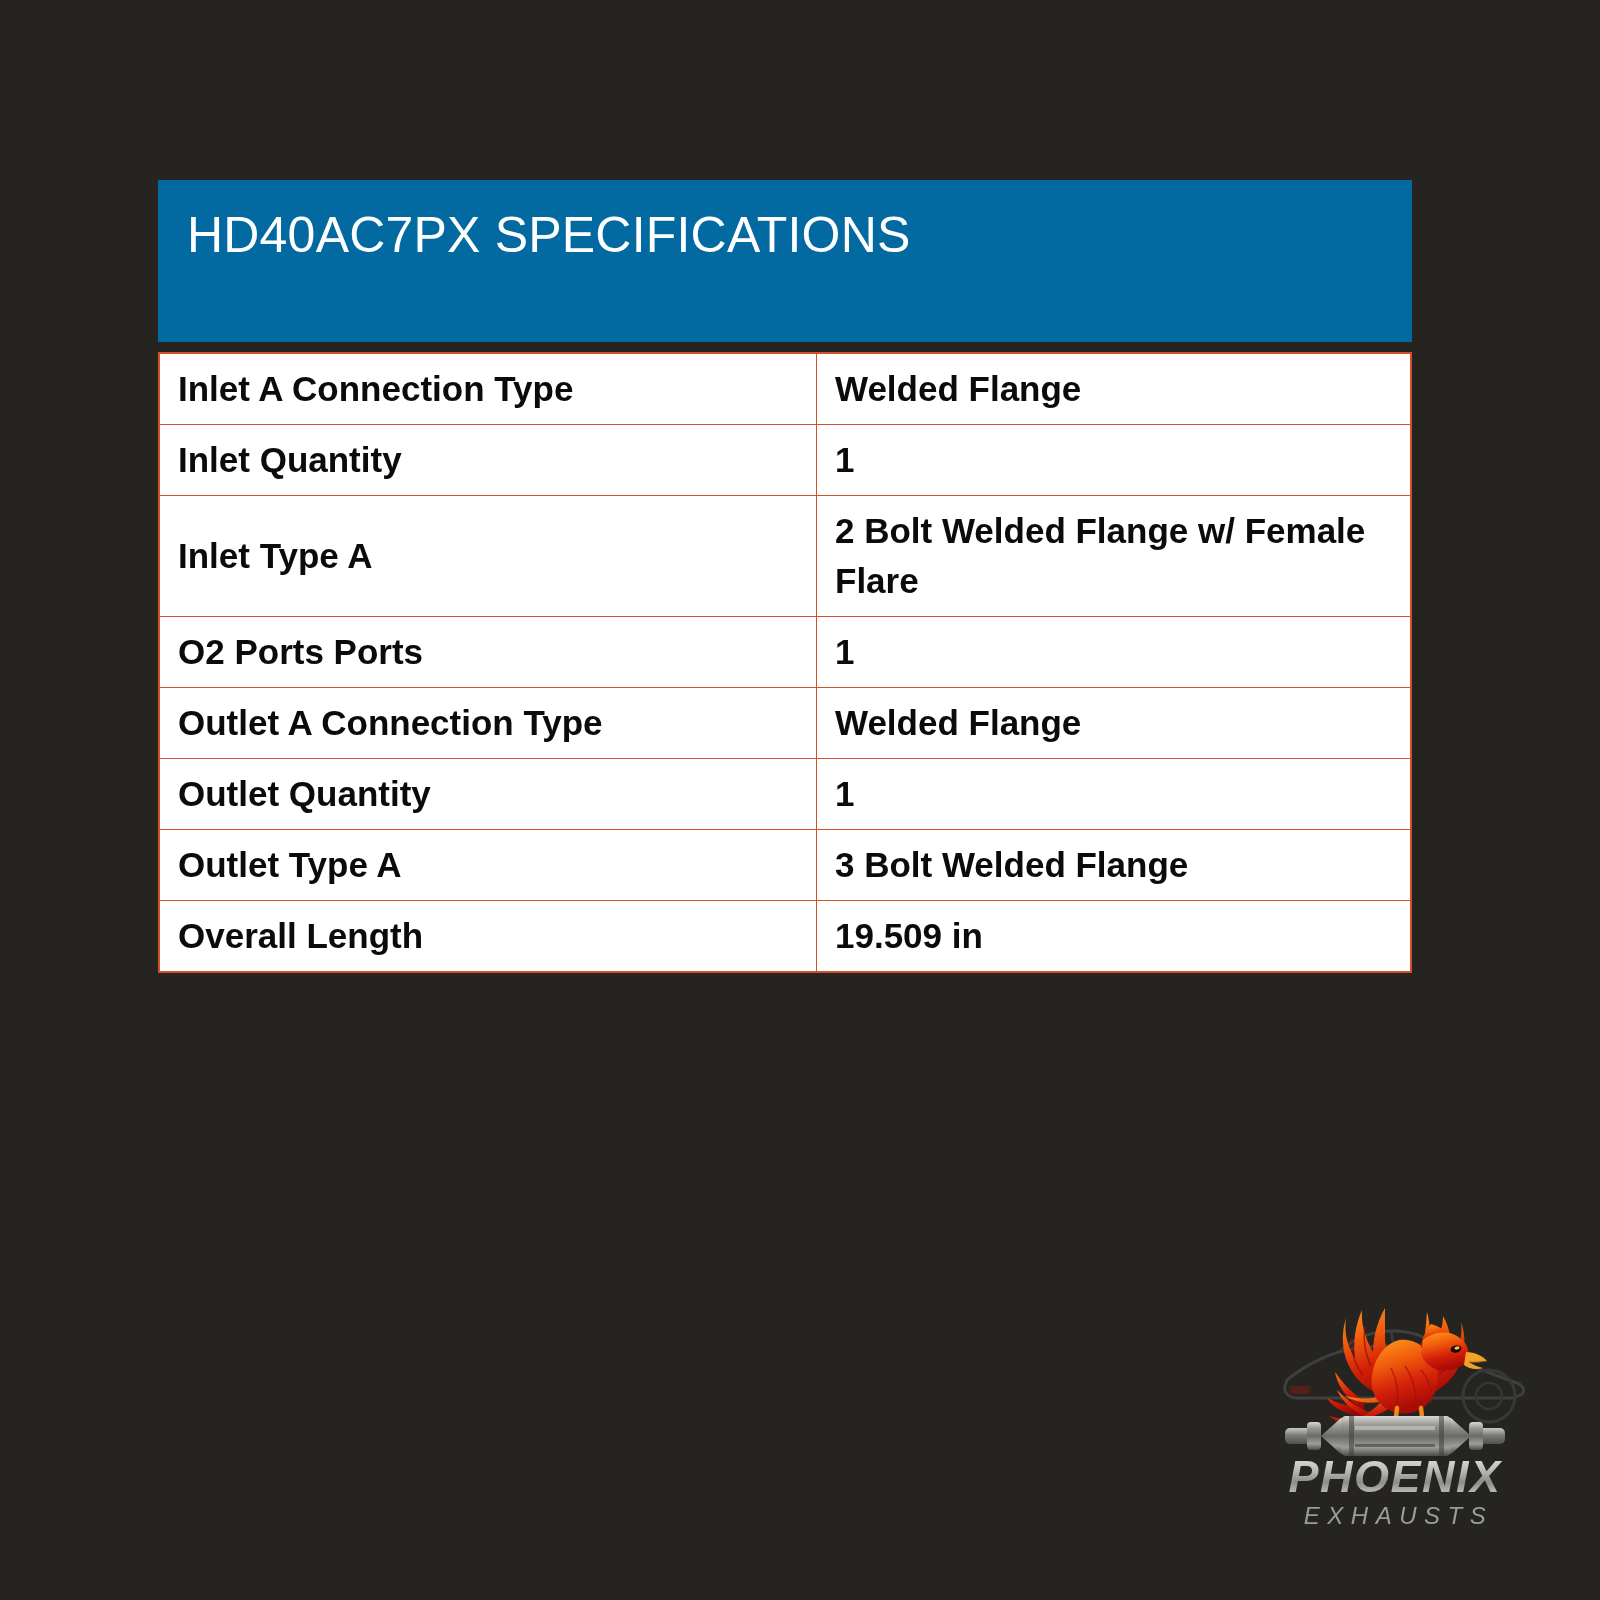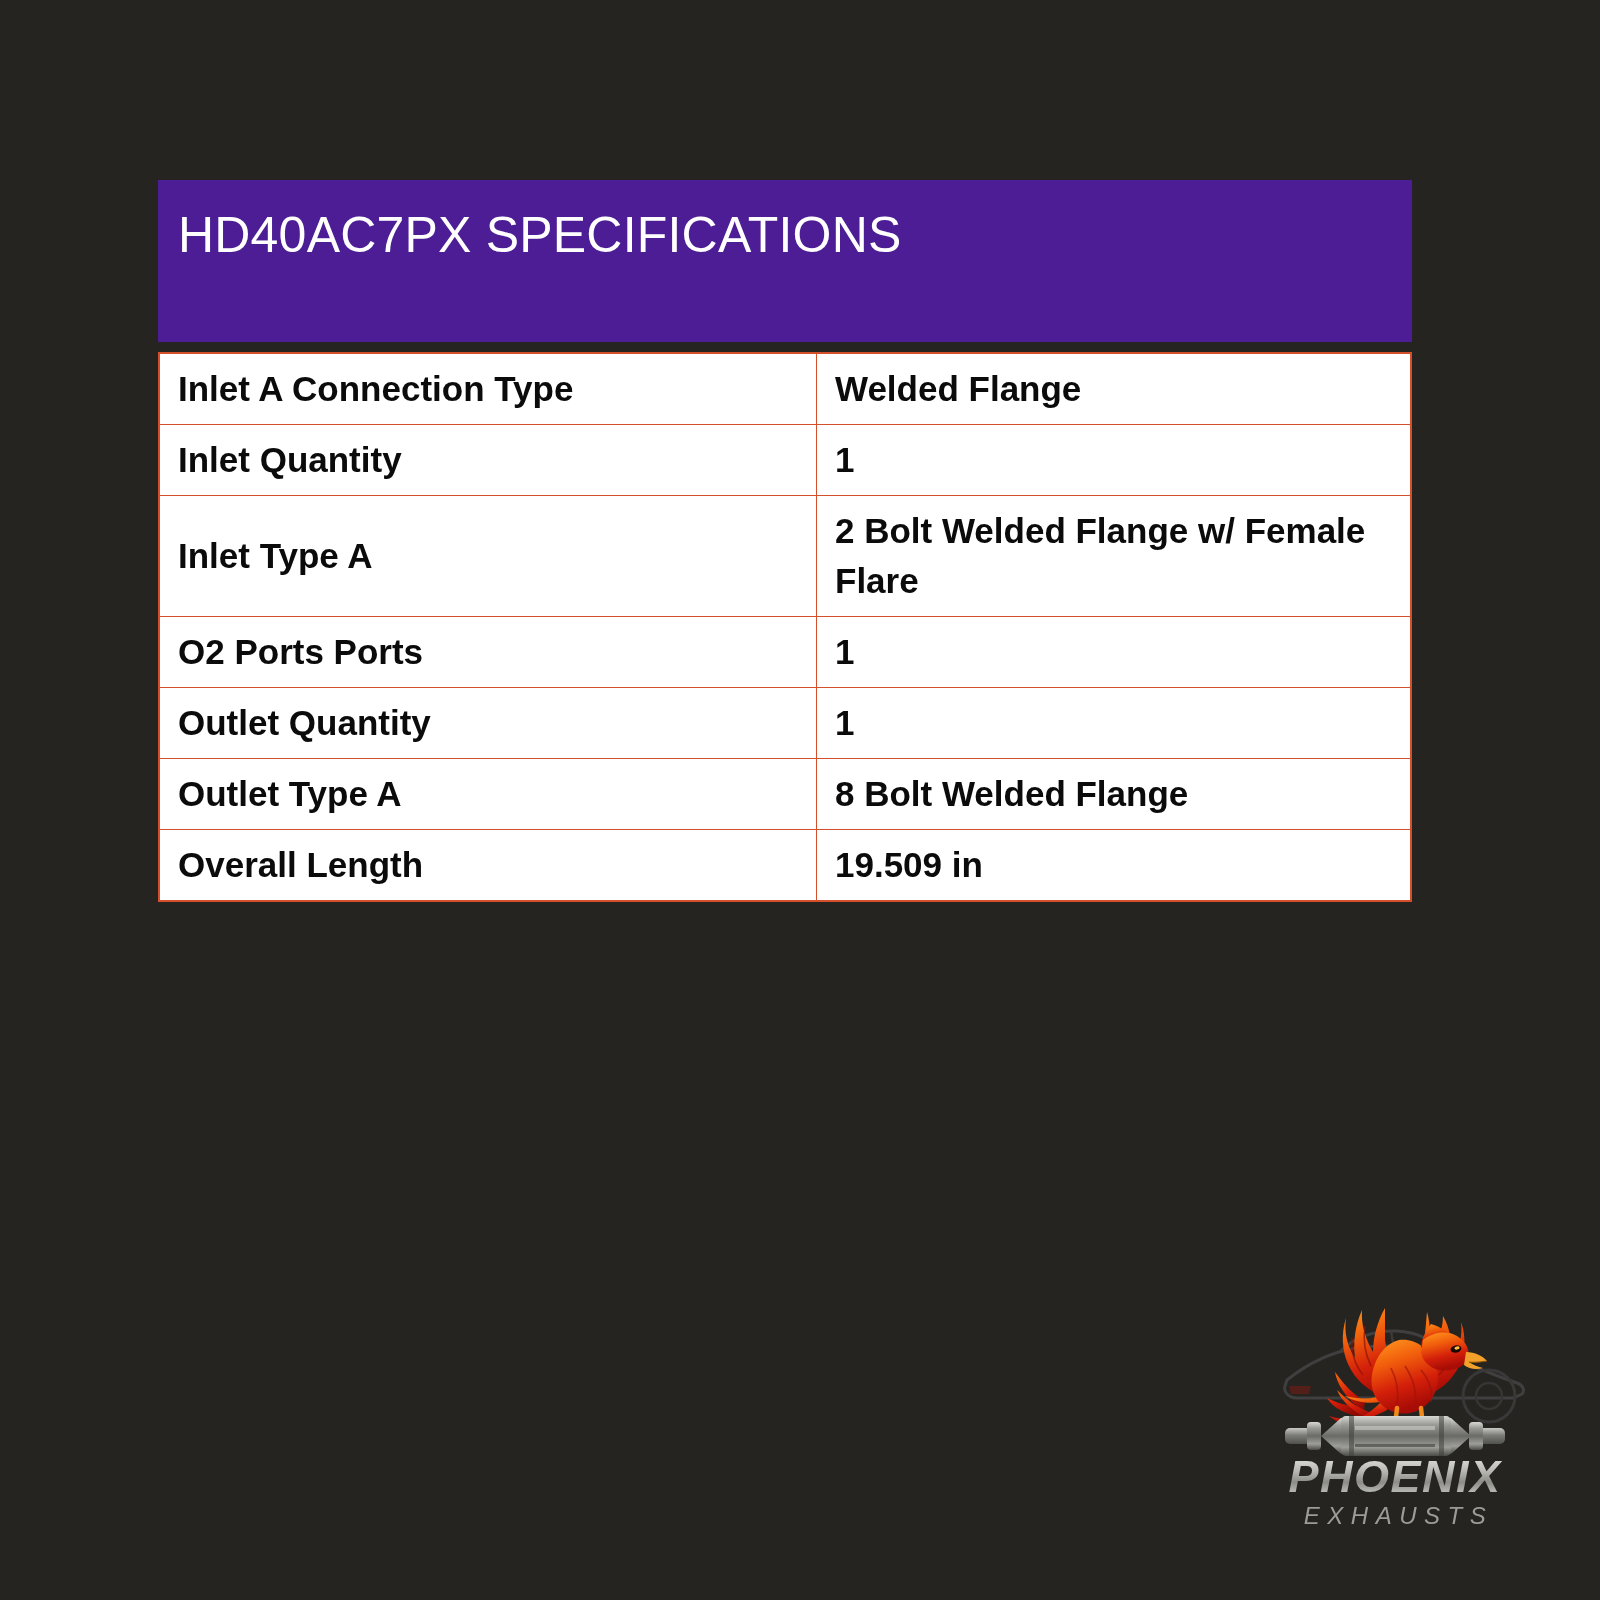--- a/index.html
+++ b/index.html
@@ -17,22 +17,22 @@
 
   
   .spec-card {
     position: absolute;
     left: 158px;
     top: 180px;
     width: 1254px;
   }
 
   .spec-header {
-    background: #4c1d95;
-    padding: 30px 20px 22px 20px;
+    background: #0369a1;
+    padding: 30px 20px 22px 29px;
     box-sizing: border-box;
     height: 162px;
   }
   .spec-header-title {
     color: #FFFFFF;
     font-size: 50px;
     line-height: 1.0;
     letter-spacing: 0.2px;
     white-space: nowrap;
   }
@@ -137,26 +137,30 @@
       </tr>
       <tr class="row-tall">
         <td class="label">Inlet Type A</td>
         <td class="value">2 Bolt Welded Flange w/ Female Flare</td>
       </tr>
       <tr class="row-std">
         <td class="label">O2 Ports Ports</td>
         <td class="value">1</td>
       </tr>
       <tr class="row-std">
+        <td class="label">Outlet A Connection Type</td>
+        <td class="value">Welded Flange</td>
+      </tr>
+      <tr class="row-std">
         <td class="label">Outlet Quantity</td>
         <td class="value">1</td>
       </tr>
       <tr class="row-std">
         <td class="label">Outlet Type A</td>
-        <td class="value">8 Bolt Welded Flange</td>
+        <td class="value">3 Bolt Welded Flange</td>
       </tr>
       <tr class="row-std">
         <td class="label">Overall Length</td>
         <td class="value">19.509 in</td>
       </tr>
     </tbody>
   </table>
 </div>
 
 <div class="logo">

